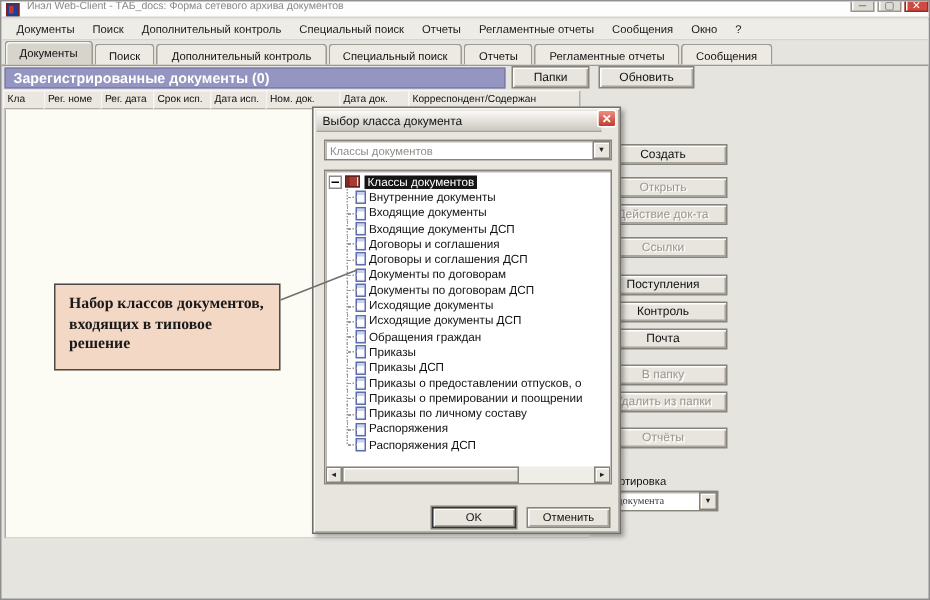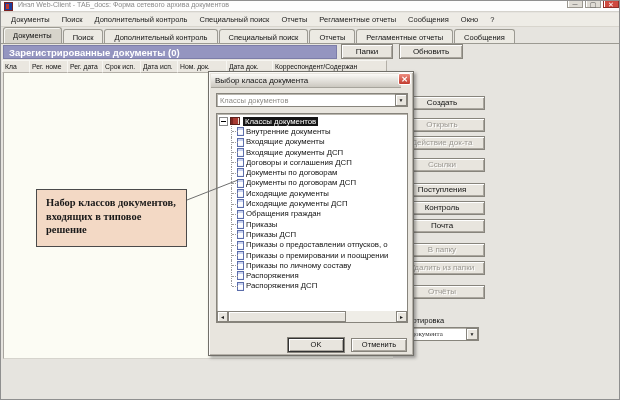--- a/index.html
+++ b/index.html
@@ -231,20 +231,24 @@
             <div class="tree-row tree-item">
               <span class="doc-icon"></span>
               <span>Входящие документы</span>
             </div>
 
             <div class="tree-row tree-item">
               <span class="doc-icon"></span>
               <span>Входящие документы ДСП</span>
             </div>
 
+            <div class="tree-row tree-item">
+              <span class="doc-icon"></span>
+              <span>Договоры и соглашения</span>
+            </div>
 
             <div class="tree-row tree-item">
               <span class="doc-icon"></span>
               <span>Договоры и соглашения ДСП</span>
             </div>
 
             <div class="tree-row tree-item">
               <span class="doc-icon"></span>
               <span>Документы по договорам</span>
             </div>

